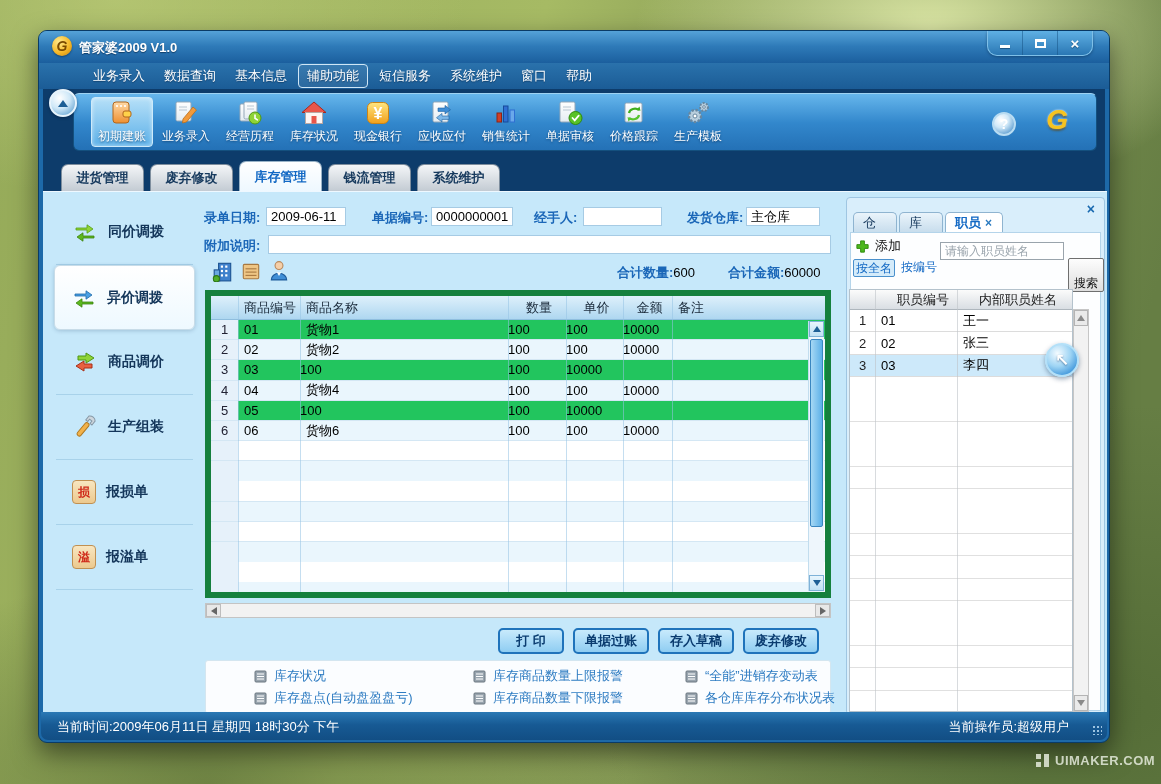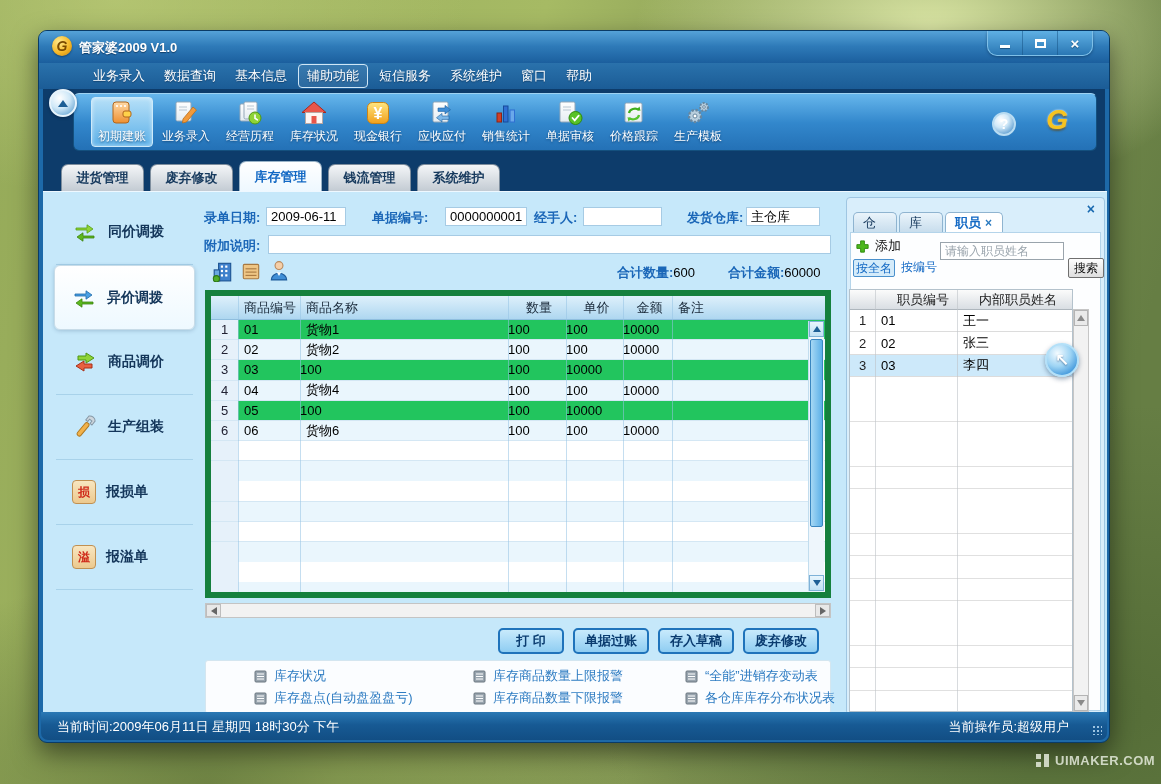--- a/index.html
+++ b/index.html
@@ -135,21 +135,21 @@
     background:linear-gradient(180deg,#eaf4fb,#c6dcec);border:1px solid #8fb4d0;border-bottom:none;
     border-radius:5px 5px 0 0}
   .rp-tab.active{background:#fff;color:#1268c4;font-weight:bold}
   .rp-tab .tabx{color:#2a7ac0;font-weight:bold;font-size:12px;margin-left:4px}
   .rp-box{position:absolute;left:3px;right:3px;top:34px;bottom:3px;background:#fdfeff;border:1px solid #b4d4ea}
   .chip{position:absolute;height:18px;font-size:12px;color:#1268c4;line-height:16px;text-align:center}
   .chip.boxed{border:1px solid #4a90cc;background:#d4ebfa;border-radius:2px}
   .r-input{position:absolute;height:18px;border:1px solid #9aa4ac;font-size:12px;padding:0 4px;color:#333;font-family:inherit;background:#fff}
   .r-input::placeholder{color:#9aa4ac}
   .search-btn{position:absolute;height:20px;font-size:12px;color:#111;background:linear-gradient(180deg,#fdfdfd,#dedede);
-    border:1px solid #6f6f6f;border-radius:2px;padding:0 5px;font-family:inherit}
+    border:1px solid #6f6f6f;border-radius:2px;padding:16px 5px;font-family:inherit}
   .r-table{position:absolute;left:810px;top:258px;width:224px;height:423px;background:#fff;border:1px solid #b4c2cc}
   .r-head{display:grid;grid-template-columns:25px 82px 1fr;height:20px;align-items:center;
     background:linear-gradient(180deg,#fbfbfb,#d9dee3);border-bottom:1px solid #aeb6bd;font-size:13px;color:#1a1a1a}
   .r-head .hc{padding-left:22px;white-space:nowrap}
   .r-row{display:grid;grid-template-columns:25px 82px 1fr;height:22.4px;align-items:center;
     font-size:13px;color:#000;border-bottom:1px solid #dcdcdc}
   .r-row .rn{text-align:center;color:#222}
   .r-row .cell{padding-left:6px}
   .r-row.selected{background:#cde9fa}
   .r-fill{position:absolute;left:0;right:0;top:87.2px;bottom:0;
@@ -377,21 +377,21 @@
     <div class="side-item" style="top:333px">
       <span class="cnbox">
             <span>溢</span>
           </span>
       <span class="lbl">报溢单</span>
     </div>
 
     <span class="flabel" style="left:161px;top:17px">录单日期:</span>
     <input class="finput" style="left: 223px; top: 15px; width: 80px;" value="2009-06-11">
     <span class="flabel" style="left:329px;top:17px">单据编号:</span>
-    <input class="finput" style="left: 388px; top: 15px; width: 82px; margin-left: 14px;" value="0000000001">
+    <input class="finput" style="left: 388px; top: 15px; width: 82px;" value="0000000001">
     <span class="flabel" style="left:491px;top:17px">经手人:</span>
     <input class="finput" style="left: 540px; top: 15px; width: 79px;">
     <span class="flabel" style="left:644px;top:17px">发货仓库:</span>
     <input class="finput" style="left: 703px; top: 15px; width: 74px;" value="主仓库">
 
     <span class="flabel" style="left:161px;top:45px">附加说明:</span>
     <input class="finput" style="left: 225px; top: 43px; width: 563px;">
 
     <svg class="abs" style="left:169px;top:68px" width="22" height="22" viewBox="0 0 20 20">
           <rect x="6" y="3" width="11" height="16" fill="#3f80cc" stroke="#1d5392"></rect>

